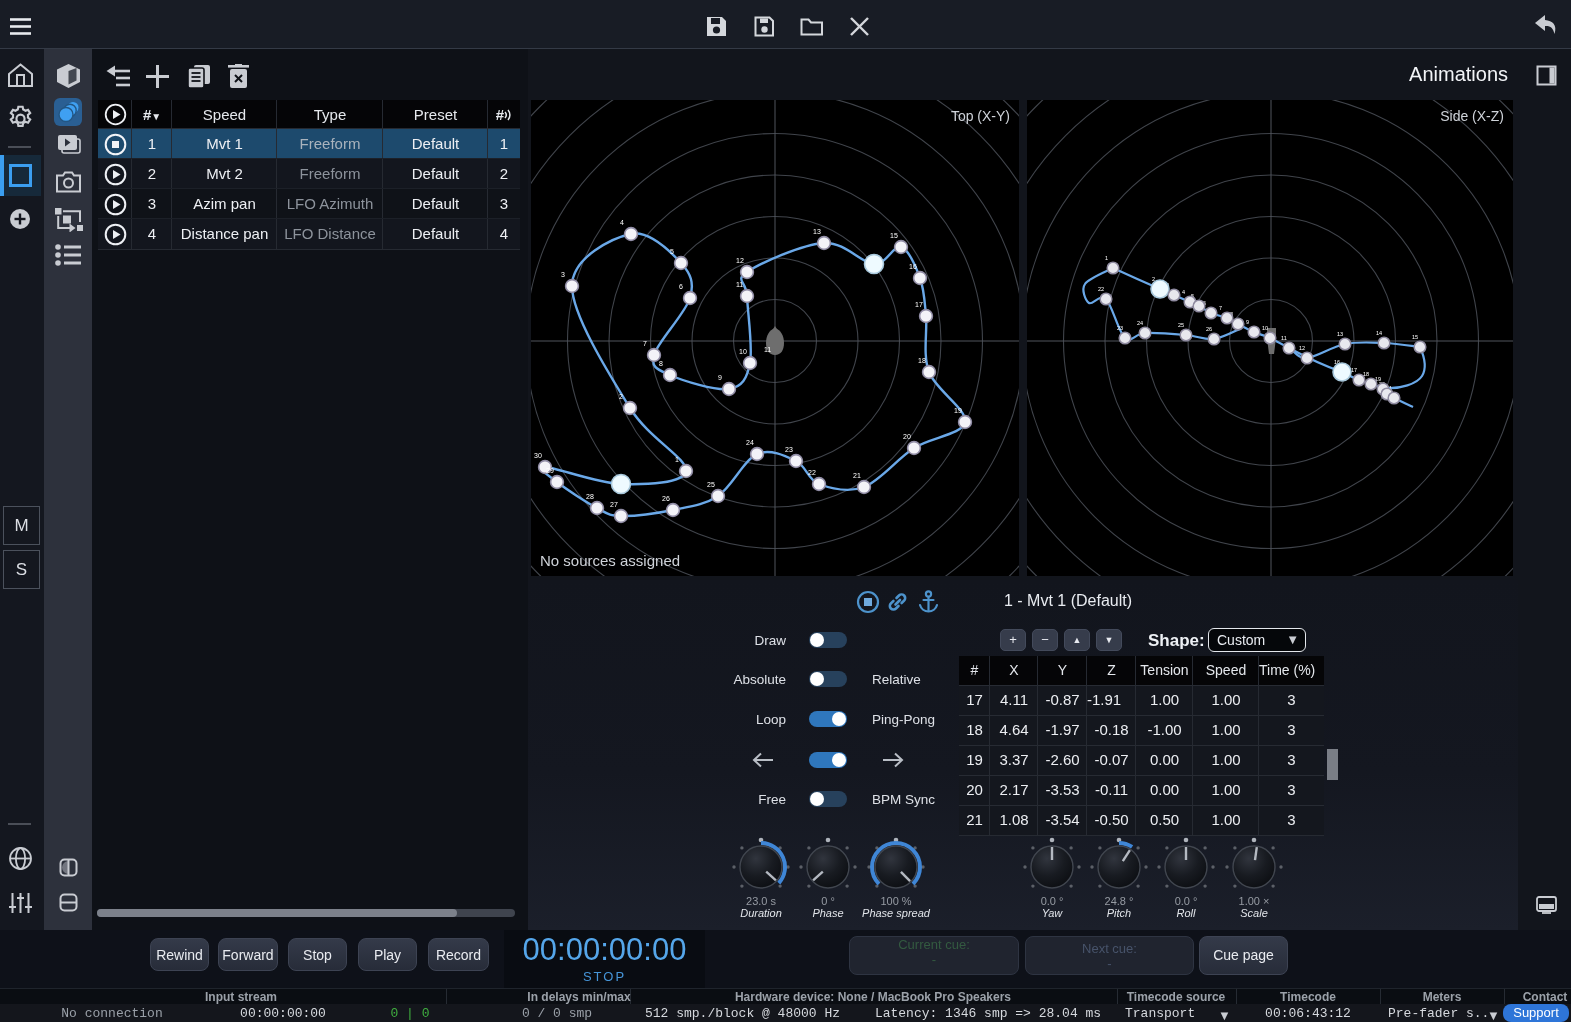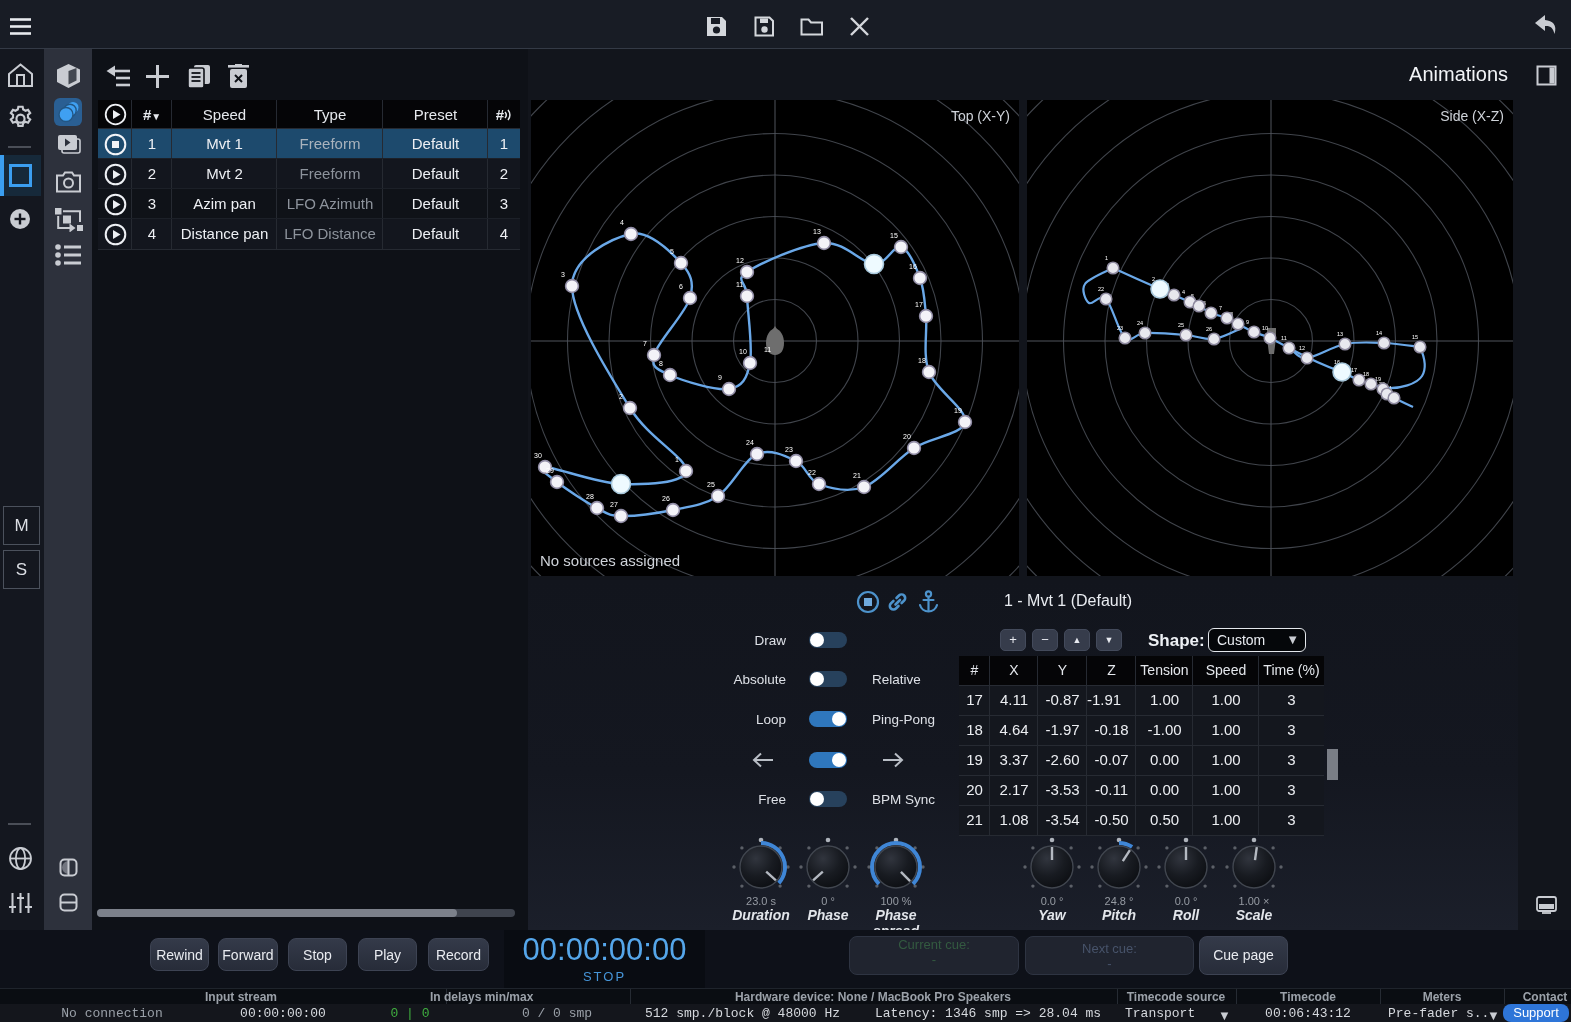--- a/index.html
+++ b/index.html
@@ -36,21 +36,21 @@
 .tog.on .knob { right:1px; }
 .tlabel { position:absolute; color:#dde0e6; font-size:13.5px; line-height:16px; }
 
 
 .sbtn { position:absolute; width:26px; height:22px; background:#363c4b; border:1px solid #434a5b;
   border-radius:5px; color:#e8eaf0; text-align:center; font-size:13px; line-height:20px; }
 
 
 .knobwrap { position:absolute; width:90px; text-align:center; }
 .kval { color:#969ba3; font-size:11px; margin-top:-2px; }
-.klab { color:#e2e5ea; font-size:14px; font-weight:bold; font-style:italic; }
+.klab { color:#e2e5ea; font-size:11px; font-weight:normal; font-style:italic; }
 
 
 #transport { left:0; top:930px; width:1571px; height:58px; background:#0e1119; }
 .tbtn { position:absolute; top:8px; height:33px; background:linear-gradient(#343a49,#272c39);
   border:1px solid #3d4353; border-radius:8px; color:#e9ebf0; font-size:14px;
   text-align:center; padding-top:8px; }
 
 
 #statlabels { left:0; top:988px; width:1571px; height:16px; background:#0a0d12;
   border-top:1px solid #1f242c; }
@@ -572,21 +572,21 @@
     </div>
 
     <div class="abs" id="ptbl" style="left:431px;top:76px;width:365px">
       <div class="abs" style="left:0;top:0;width:365px;height:29px;background:#050507"></div>
       <div class="abs" style="left:0px;top:0;width:31px;height:29px;line-height:29px;text-align:center;color:#e4e7ec;font-size:14px">#</div>
       <div class="abs" style="left:31px;top:0;width:48px;height:29px;line-height:29px;text-align:center;color:#e4e7ec;font-size:14px">X</div>
       <div class="abs" style="left:79px;top:0;width:49px;height:29px;line-height:29px;text-align:center;color:#e4e7ec;font-size:14px">Y</div>
       <div class="abs" style="left:128px;top:0;width:49px;height:29px;line-height:29px;text-align:center;color:#e4e7ec;font-size:14px">Z</div>
       <div class="abs" style="left:177px;top:0;width:57px;height:29px;line-height:29px;text-align:center;color:#e4e7ec;font-size:14px">Tension</div>
       <div class="abs" style="left:234px;top:0;width:66px;height:29px;line-height:29px;text-align:center;color:#e4e7ec;font-size:14px">Speed</div>
-      <div class="abs" style="left:300px;top:0;width:65px;height:29px;line-height:29px;text-align:center;color:#e4e7ec;font-size:14px">Time (%)</div>
+      <div class="abs" style="left:300px;top:0;width:65px;height:29px;line-height:29px;text-align:left;color:#e4e7ec;font-size:14px">Time (%)</div>
       <div class="abs" style="left:0;top:29px;width:365px;height:30px;background:#14171e;border-top:1px solid #272b33"></div>
       <div class="abs" style="left:0px;top:29px;width:31px;height:30px;line-height:30px;text-align:center;color:#eceef2;font-size:15px">17</div>
       <div class="abs" style="left:31px;top:29px;width:48px;height:30px;line-height:30px;text-align:center;color:#eceef2;font-size:15px">4.11</div>
       <div class="abs" style="left:79px;top:29px;width:49px;height:30px;line-height:30px;text-align:center;color:#eceef2;font-size:15px">-0.87</div>
       <div class="abs" style="left:128px;top:29px;width:49px;height:30px;line-height:30px;text-align:left;color:#eceef2;font-size:15px">-1.91</div>
       <div class="abs" style="left:177px;top:29px;width:57px;height:30px;line-height:30px;text-align:center;color:#eceef2;font-size:15px">1.00</div>
       <div class="abs" style="left:234px;top:29px;width:66px;height:30px;line-height:30px;text-align:center;color:#eceef2;font-size:15px">1.00</div>
       <div class="abs" style="left:300px;top:29px;width:65px;height:30px;line-height:30px;text-align:center;color:#eceef2;font-size:15px">3</div>
       <div class="abs" style="left:0;top:59px;width:365px;height:30px;background:#14171e;border-top:1px solid #272b33"></div>
       <div class="abs" style="left:0px;top:59px;width:31px;height:30px;line-height:30px;text-align:center;color:#eceef2;font-size:15px">18</div>
@@ -824,21 +824,21 @@
       <div class="abs" style="left:446px;top:0;width:1px;height:34px;background:#262b33"></div>
       <div class="abs" style="left:630px;top:0;width:1px;height:34px;background:#262b33"></div>
       <div class="abs" style="left:1117px;top:0;width:1px;height:34px;background:#262b33"></div>
       <div class="abs" style="left:1236px;top:0;width:1px;height:34px;background:#262b33"></div>
       <div class="abs" style="left:1380px;top:0;width:1px;height:34px;background:#262b33"></div>
       <div class="abs" style="left:1504px;top:0;width:1px;height:34px;background:#262b33"></div>
       <div class="abs" style="left:223px;top:16px;width:1px;height:18px;background:#262b33"></div>
       <div class="abs" style="left:347px;top:16px;width:1px;height:18px;background:#262b33"></div>
       <div class="abs" style="left:861px;top:16px;width:1px;height:18px;background:#262b33"></div>
     <div class="slab" style="left:141px;width:200px;text-align:center">Input stream</div>
-    <div class="slab" style="left:430px;width:200px;text-align:left">In delays min/max</div>
+    <div class="slab" style="left:479px;width:200px;text-align:center">In delays min/max</div>
     <div class="slab" style="left:673px;width:400px;text-align:center">Hardware device: None / MacBook Pro Speakers</div>
     <div class="slab" style="left:1076px;width:200px;text-align:center">Timecode source</div>
     <div class="slab" style="left:1208px;width:200px;text-align:center">Timecode</div>
     <div class="slab" style="left:1342px;width:200px;text-align:center">Meters</div>
     <div class="slab" style="left:1495px;width:100px;text-align:center">Contact</div>
   </div>
   <div class="abs" id="statvals">
     <div class="sval" style="left:12px;width:200px;text-align:center;color:#9aa0a8">No connection</div>
     <div class="sval" style="left:183px;width:200px;text-align:center">00:00:00:00</div>
     <div class="sval" style="left:310px;width:200px;text-align:center;color:#3fae3f">0 | 0</div>

